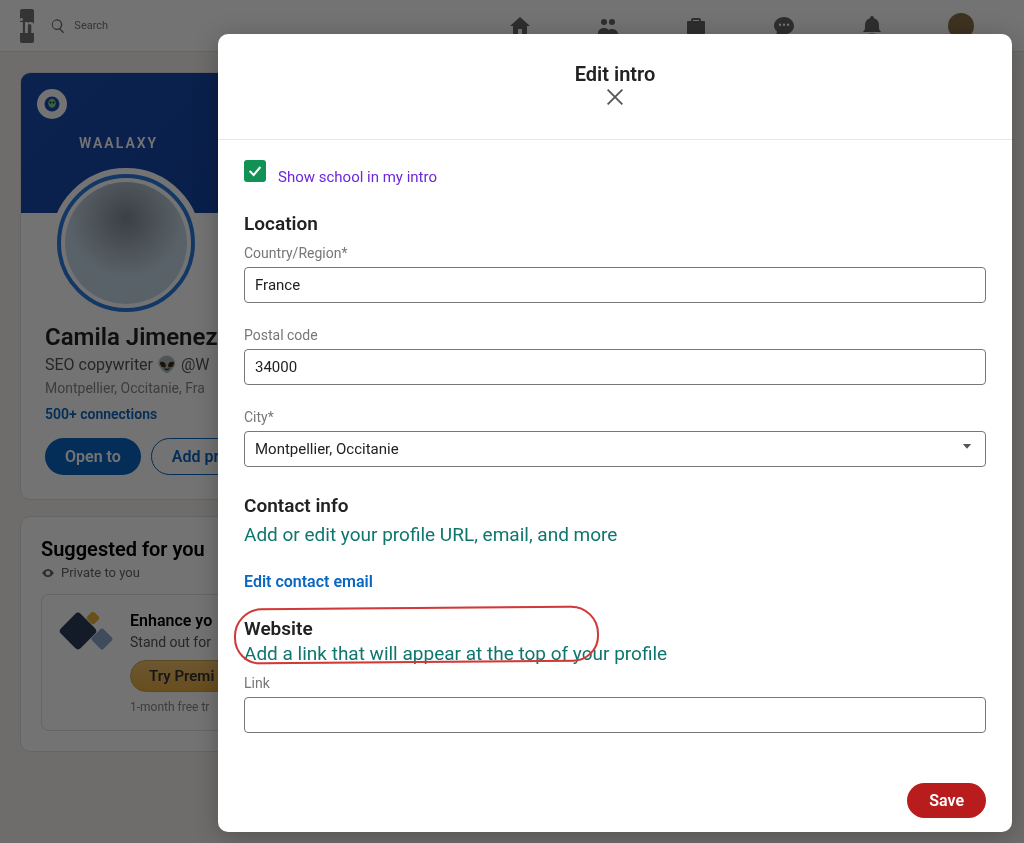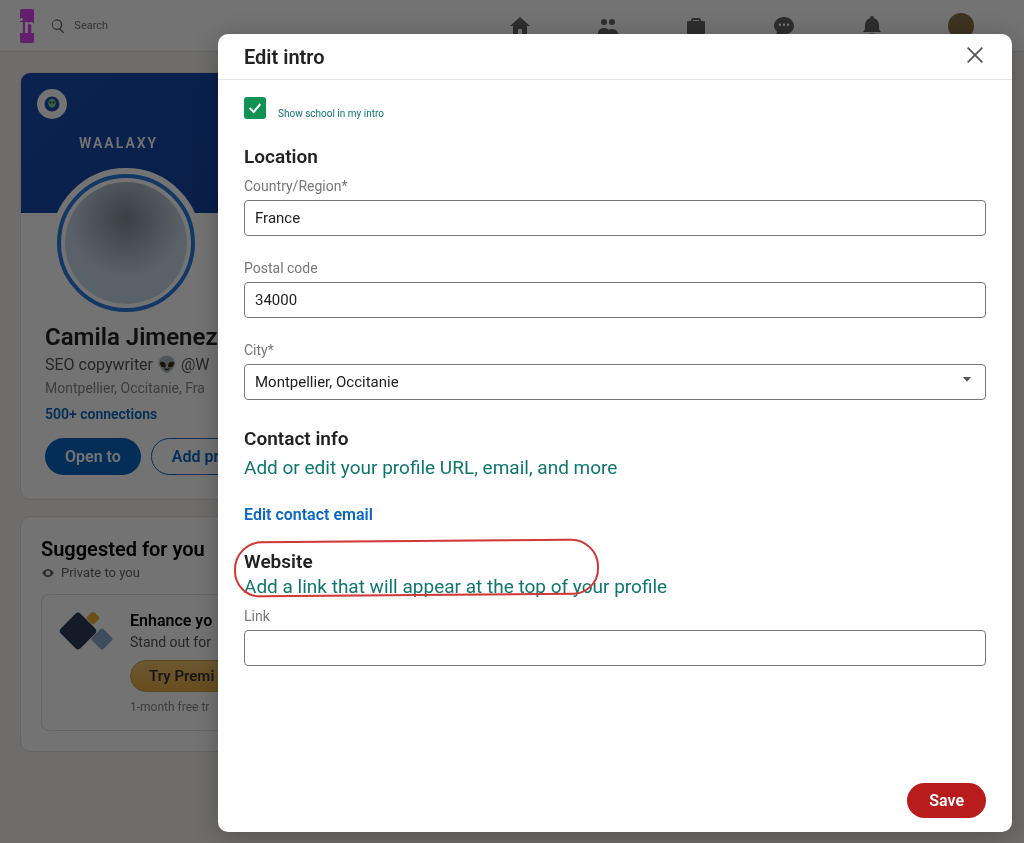--- a/index.html
+++ b/index.html
@@ -1,20 +1,20 @@
 <!DOCTYPE html>
 <html><head>
 <meta charset="utf-8">
 <style>
 * { box-sizing: border-box; margin: 0; padding: 0; font-family: -apple-system, BlinkMacSystemFont, "Segoe UI", Roboto, Helvetica, Arial, sans-serif; }
 body { background: #f3f2ef; width: 1024px; height: 843px; overflow: hidden; position: relative; }
 
 
 .topnav { height: 52px; background: #fff; border-bottom: 1px solid #e0e0e0; display: flex; align-items: center; padding: 0 20px; gap: 8px; }
-.logo { width: 14px; height: 34px; background: #d946ef; border-radius: 2px; color: #fff; display: flex; align-items: center; justify-content: center; font-weight: 700; font-size: 20px; }
+.logo { width: 14px; height: 34px; background: #737373; border-radius: 2px; color: #fff; display: flex; align-items: center; justify-content: center; font-weight: 700; font-size: 20px; }
 .search-wrap { display: flex; align-items: center; gap: 8px; flex: 0 0 280px; padding: 0 8px; }
 .search-wrap svg { width: 18px; height: 18px; fill: #666; }
 .search-input { border: none; outline: none; font-size: 11px; color: #666; background: transparent; width: 100%; }
 .nav-icons { flex: 1; display: flex; justify-content: flex-end; gap: 64px; align-items: center; padding-right: 30px; }
 .nav-icons .icon { width: 24px; height: 24px; fill: #666; }
 .avatar-small { width: 26px; height: 26px; border-radius: 50%; background: #8b6f47; }
 
 
 .bg-content { padding: 20px; }
 .profile-card { background: #fff; border-radius: 10px; width: 100%; position: relative; overflow: hidden; border:1px solid #e0e0e0; }
@@ -45,33 +45,33 @@
 .sparkle .d2 { width:16px; height:16px; right:4px; top:20px; border-radius:2px; background:#8aa8d0;}
 .sparkle .d3 { width:10px; height:10px; left:30px; top:2px; border-radius:2px; background:#e8b23b;}
 .enhance-title { font-weight:600; font-size:16px; }
 .enhance-sub { font-size:14px; color:#555; margin-top:4px;}
 .btn-gold { background: linear-gradient(#f1c16e,#e6ac44); border:1px solid #caa24d; border-radius:22px; padding:6px 18px; font-weight:600; font-size:15px; margin-top:10px; display:inline-block; color:#333;}
 .trial-note { font-size:12px; color:#888; margin-top:8px; }
 
 
 .dimmer { position:absolute; inset:0; background: rgba(0,0,0,0.55); }
 .modal { position:absolute; left: 218px; top: 34px; width: 794px; height: 798px; background:#fff; border-radius:10px; display:flex; flex-direction:column; box-shadow: 0 4px 24px rgba(0,0,0,0.25); overflow:hidden; }
-.modal-header { display:flex; align-items:center; justify-content:space-between; padding: 10px 26px; border-bottom:1px solid #e6e6e6; }
+.modal-header { display:flex; align-items:center; justify-content:space-between; padding: 28px 26px; border-bottom:1px solid #e6e6e6;flex-direction:column; }
 .modal-title { font-size:20px; font-weight:600; color:#222; }
 .close-btn svg { width:22px; height:22px; stroke:#555; stroke-width:2; }
 .modal-body { flex:1; overflow-y:auto; padding: 16px 26px 4px 26px; position:relative; }
 .modal-body::-webkit-scrollbar{ width:10px;}
 .modal-body::-webkit-scrollbar-thumb{ background:#c7c7c7; border-radius:6px;}
 .modal-footer { padding: 14px 26px; display:flex; justify-content:flex-end; border-top: none; }
 .save-btn { background:#b91c1c; color:#fff; border:none; border-radius:22px; padding:8px 22px; font-size:16px; font-weight:600; }
 
 .check-row { display:flex; align-items:center; gap:12px; margin-bottom: 26px; }
 .checkbox { width:22px; height:22px; background:#0f9254; border-radius:3px; display:flex; align-items:center; justify-content:center; }
 .checkbox svg { width:16px; height:16px; stroke:#fff; stroke-width:3; fill:none; }
-.check-label { font-size:10px; color:#0f766e;margin-top:12px; }
+.check-label { font-size:15px; color:#6d28d9;margin-top:12px; }
 
 .section-head { font-size:19px; font-weight:600; color:#222; margin-top:3px; }
 .field-label { font-size:14px; color:#777; margin-top:10px; }
 .txt-input { width:100%; border:1px solid #777; border-radius:4px; padding:8px 10px; font-size:15px; margin-top:6px; color:#222; outline:none; }
 .select-wrap { position:relative; }
 .select-caret { position:absolute; right:12px; top:50%; transform:translateY(-40%); }
 .select-caret svg { width:14px; height:14px; fill:#555; }
 .section-sub { font-size:19px; color:#0f766e; margin-top:6px; }
 .link-action { color:#0a66c2; font-weight:600; font-size:16px; margin-top:26px; display:inline-block; }
 

